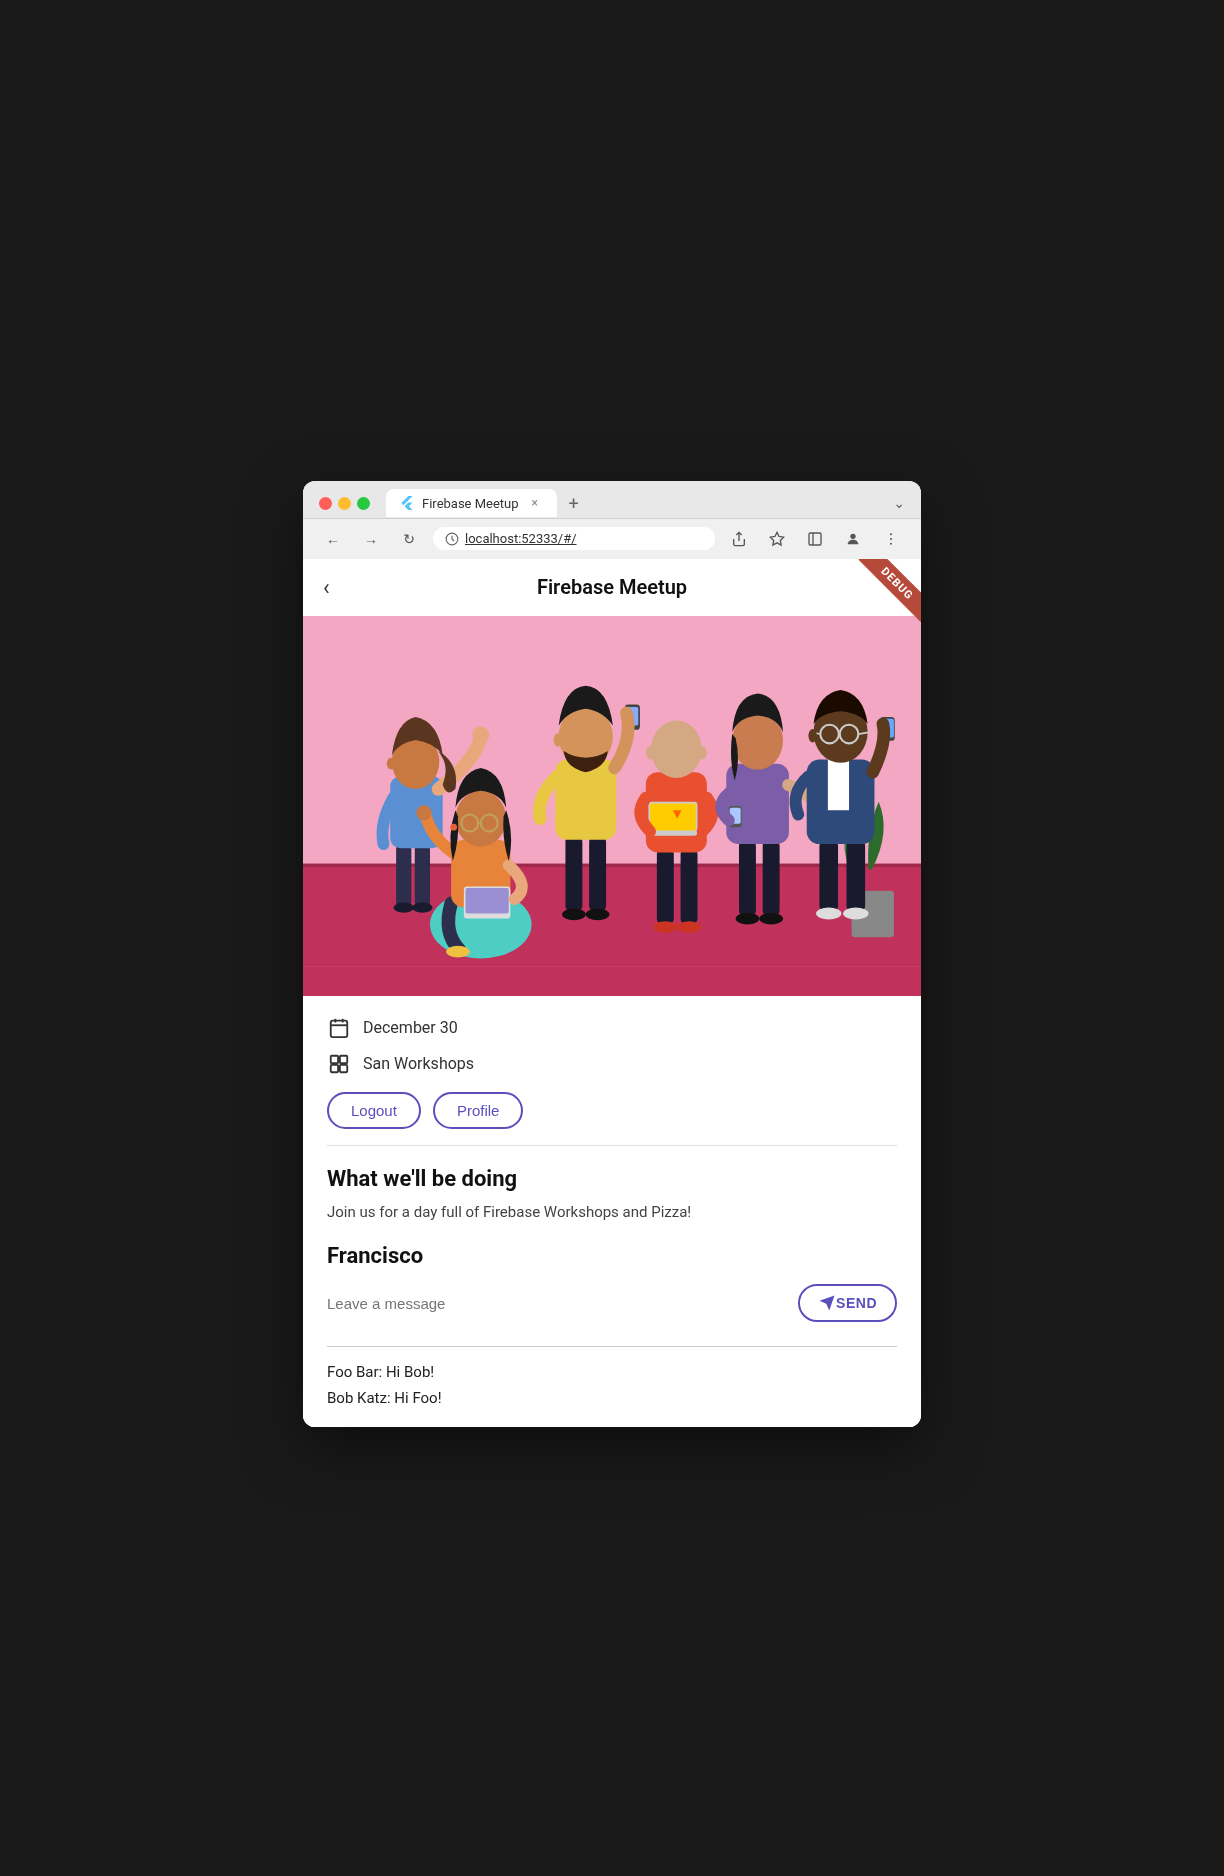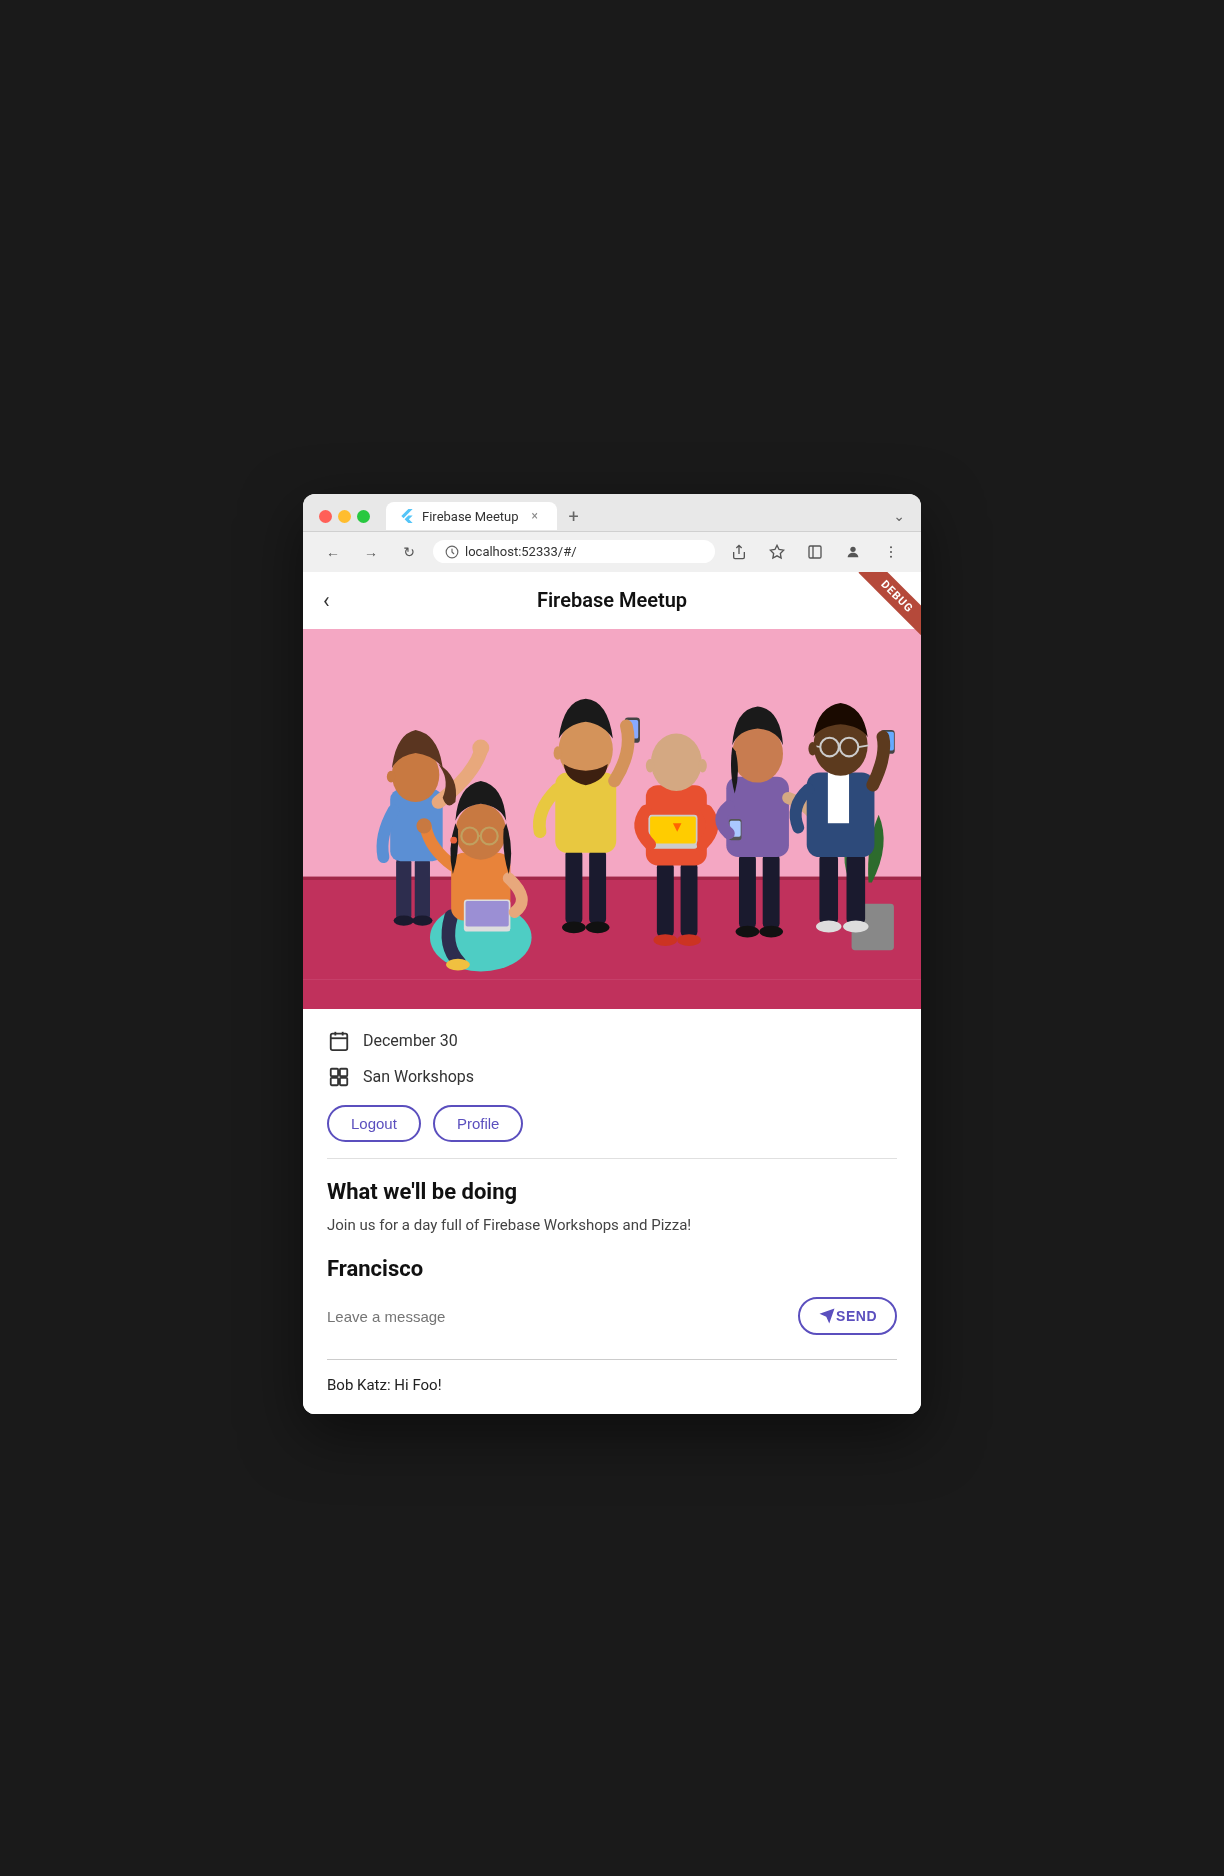--- a/index.html
+++ b/index.html
@@ -104,20 +104,21 @@
     .address-bar {
       flex: 1;
       background: white;
       border-radius: 20px;
       padding: 4px 12px;
       display: flex;
       align-items: center;
       gap: 6px;
       font-size: 13px;
       color: #333;
+      text-decoration: underline;
     }
 
     .browser-action-icon {
       width: 28px;
       height: 28px;
       display: flex;
       align-items: center;
       justify-content: center;
       color: #555;
       font-size: 14px;
@@ -637,17 +638,18 @@
         <input class="message-input" type="text" placeholder="Leave a message" style="">
         <button class="send-btn">
           <svg class="send-icon" viewBox="0 0 24 24">
             <path d="M22 2L11 13M22 2L15 22l-4-9-9-4 20-7z"></path>
           </svg>
           <span>SEND</span>
         </button>
       </div>
 
       <div class="chat-messages">
+      <div class="chat-message">Foo Bar: Hi Bob!</div>
           <div class="chat-message">Bob Katz: Hi Foo!</div>
         </div>
     </div>
   </div>
 </div>
 
 </body></html>

